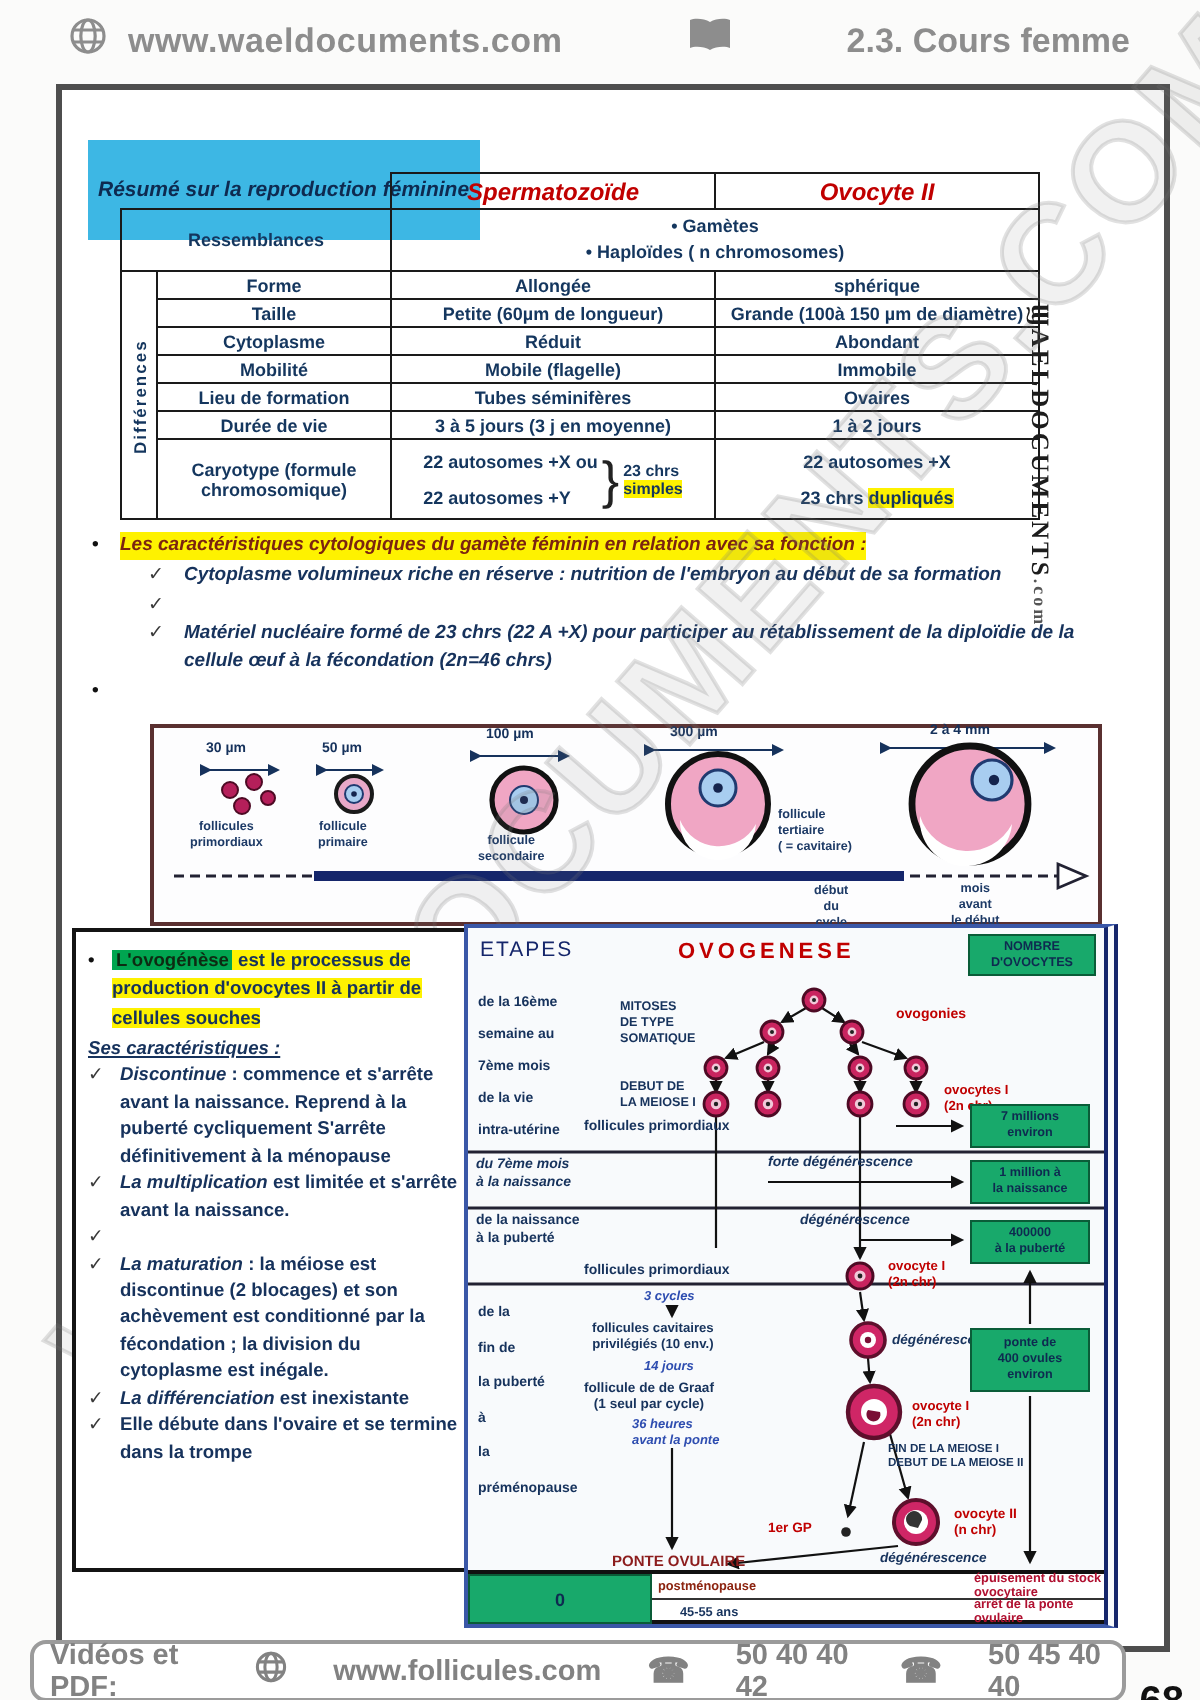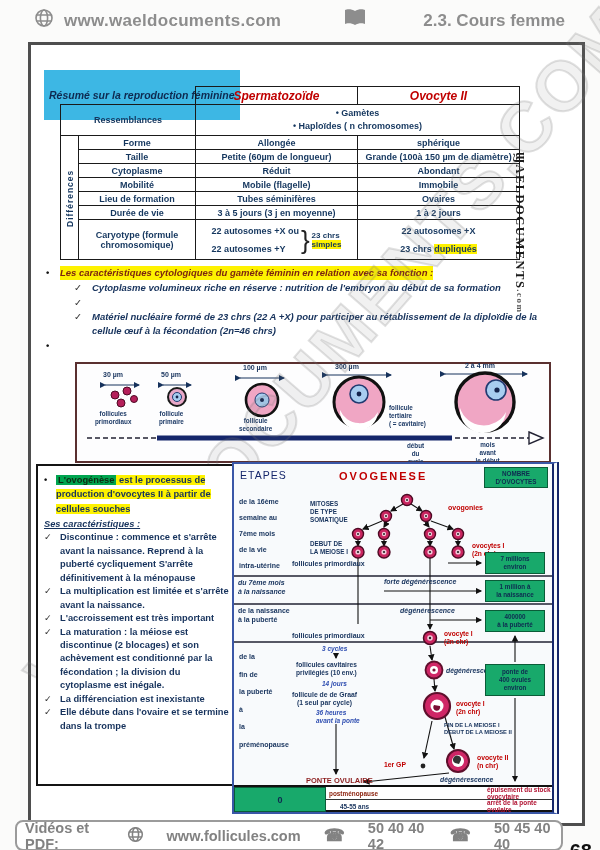--- a/index.html
+++ b/index.html
@@ -53,21 +53,21 @@
   .folbox{top:362px;left:75px;width:472px;height:97px;border:2px solid #5a3030;background:#fdfdfe;}
   .fol-label{position:absolute;font-size:6.3px;font-weight:bold;color:#1d3a66;text-align:center;white-space:pre-line;line-height:1.25;}
   .fol-size{position:absolute;font-size:7px;font-weight:bold;color:#16325c;text-align:center;}
   
   .leftbox{top:464px;left:36px;width:200px;height:322px;border:2.5px solid #141414;background:#fff;
        padding:7px 5px 4px 6px;box-sizing:border-box;font-size:9.3px;font-weight:bold;color:#16325c;z-index:6;}
   .leftbox .para{line-height:1.55;}
   .leadgreen{background:#00a550;color:#0d2b12;padding:0 2px;}
   .ses{font-style:italic;text-decoration:underline;margin:3px 0 2px 0;}
   .litem{display:flex;gap:4px;line-height:1.45;}
-  .litem .lead{}
+  .litem .lead{font-style:italic;}
   
   .ovo{top:462px;left:232px;width:318px;height:348px;border:2px solid #3a57a7;
        border-right:7px double #15266b;background:#f8fafc;box-sizing:content-box;z-index:6;}
   .dg{position:absolute;white-space:pre-line;line-height:1.25;}
   .dg-navy{color:#16325c;font-weight:bold;}
   .dg-red{color:#c00000;font-weight:bold;}
   .dg-it{font-style:italic;}
   .dg-blue{color:#2e4db0;font-weight:bold;font-style:italic;}
   .gbox{position:absolute;background:#18a96b;border:1.5px solid #0a5c38;color:#0e2a50;
        font-weight:bold;font-size:6.3px;text-align:center;display:flex;align-items:center;
@@ -296,21 +296,20 @@
   <div class="litem">
       <span class="cmark">✓</span>
     <span><span class="lead">Discontinue</span><span> : commence et s'arrête avant la naissance. Reprend à la puberté cycliquement S'arrête définitivement à la ménopause</span></span>
     </div>
   <div class="litem">
       <span class="cmark">✓</span>
     <span><span class="lead">La multiplication</span><span> est limitée et s'arrête avant la naissance.</span></span>
     </div>
   <div class="litem">
       <span class="cmark">✓</span>
-    <span><span class="lead">L'accroissement</span><span> est très important</span></span>
     </div>
   <div class="litem">
       <span class="cmark">✓</span>
     <span><span class="lead">La maturation</span><span> : la méiose est discontinue (2 blocages) et son achèvement est conditionné par la fécondation ; la division du cytoplasme est inégale.</span></span>
     </div>
   <div class="litem">
       <span class="cmark">✓</span>
     <span><span class="lead">La différenciation</span><span> est inexistante</span></span>
     </div>
   <div class="litem">

